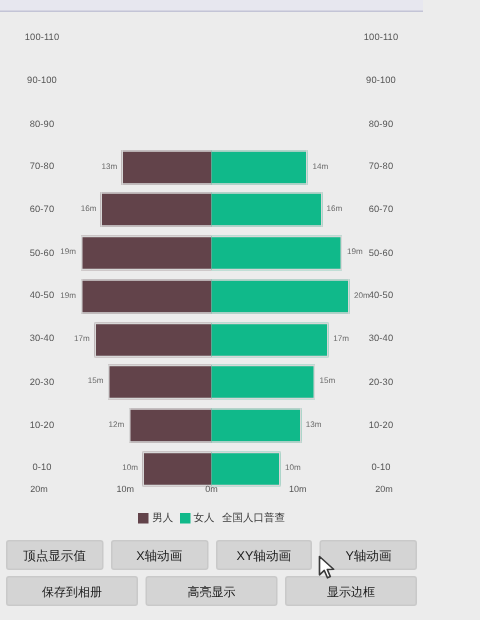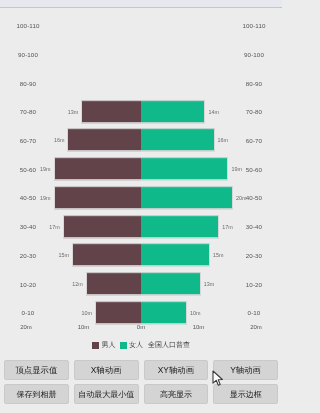--- a/index.html
+++ b/index.html
@@ -249,21 +249,20 @@
   </div>
 
   <div class="btnbar row1">
       <div class="btn">顶点显示值</div>
       <div class="btn">X轴动画</div>
       <div class="btn">XY轴动画</div>
       <div class="btn">Y轴动画</div>
     </div>
   <div class="btnbar row2">
       <div class="btn">保存到相册</div>
-      <div class="btn">自动最大最小值</div>
       <div class="btn">高亮显示</div>
       <div class="btn">显示边框</div>
     </div>
 
   <svg class="cursor" viewBox="0 0 14 18">
     <path d="M1,1 L1,13.2 L4.2,10.3 L6.3,15.2 L8.2,14.4 L6.2,9.7 L10.4,9.5 Z" fill="#ffffff" stroke="#3a3a3a" stroke-width="1.1" stroke-linejoin="round"></path>
   </svg>
 
 </div>
 

